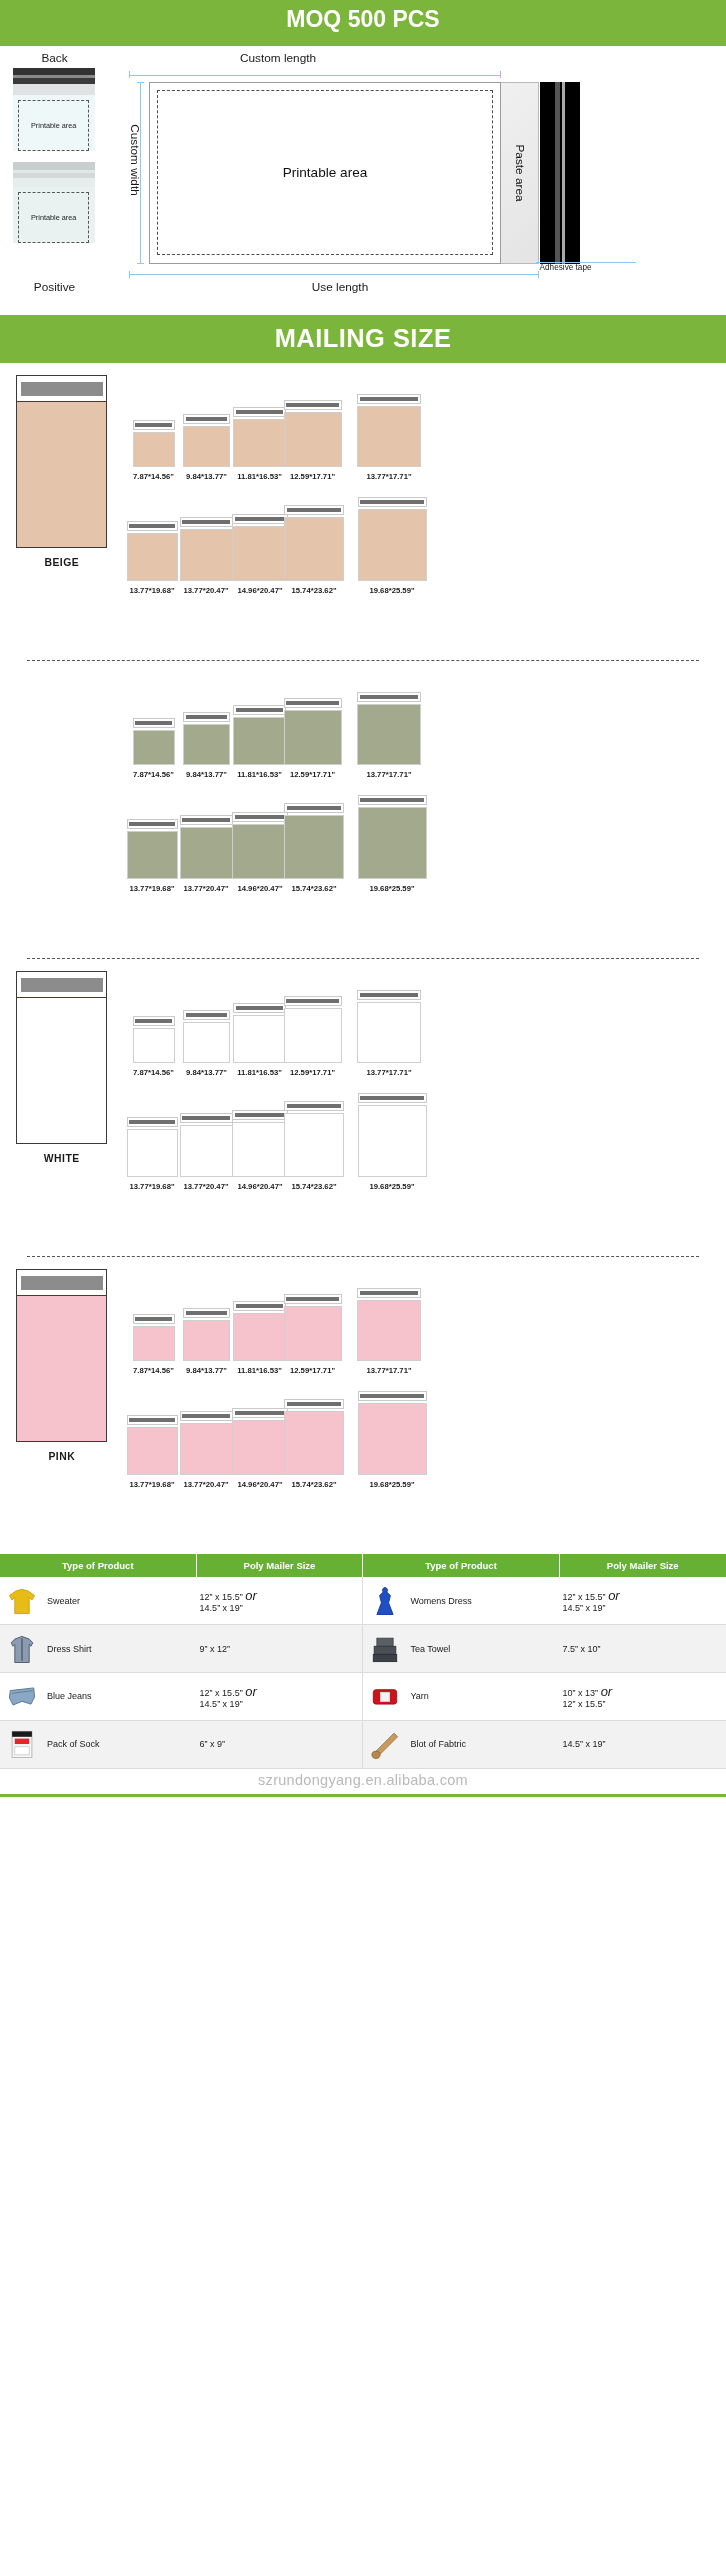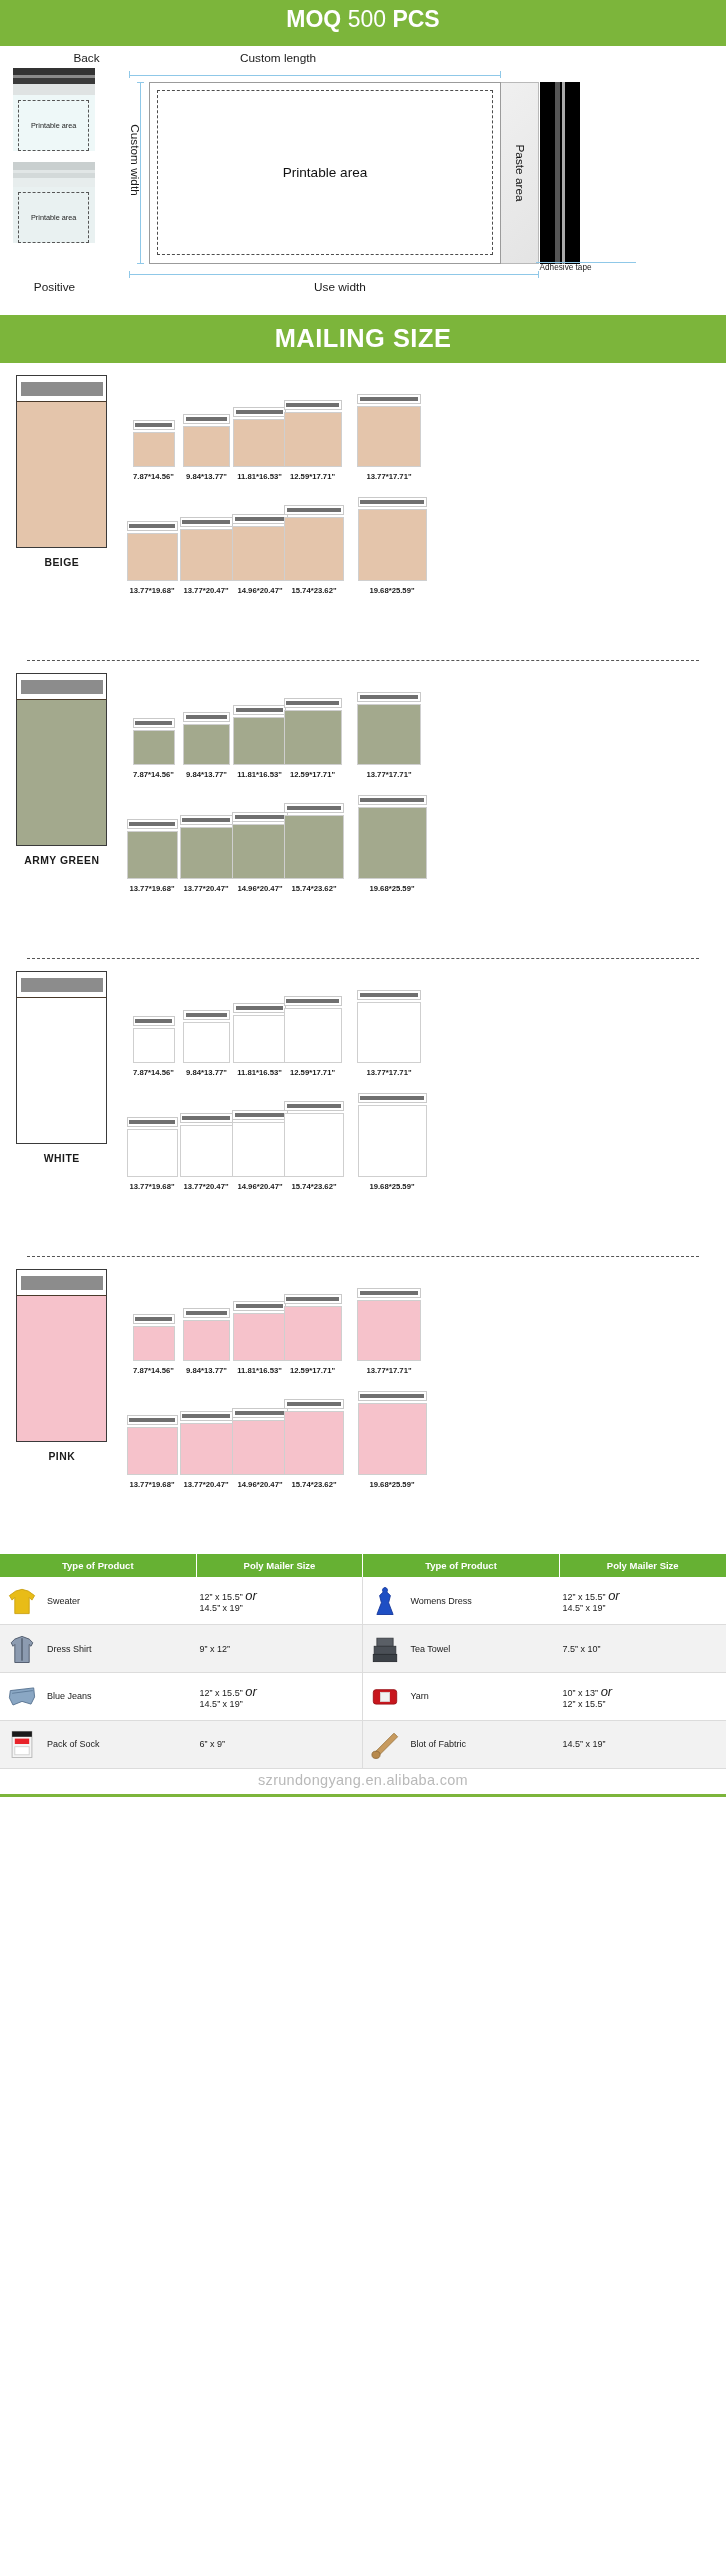--- a/index.html
+++ b/index.html
@@ -24,34 +24,34 @@
     line-height: 1.0;
     padding-top: 13.6px;
   }
   .banner-moq {
     font-size: 23px;
     font-weight: bold;
     line-height: 1.0;
     padding-top: 8.2px;
     padding-bottom: 14.5px;
   }
-  .banner-moq .num { font-weight: normal; }
+  .banner-moq .num { font-weight: bold; }
 
   
   .diagram {
     position: relative;
     height: 269px;
     background: #fff;
   }
 
   
   .left-col { position: absolute; left: 0; top: 0; width: 109px; }
   .lbl-back {
     position: absolute; left: 0; top: 5.4px; width: 109px;
-    text-align: center; font-size: 11.8px; margin-left: 32px;
+    text-align: center; font-size: 11.8px;
   }
   .lbl-positive {
     position: absolute; left: 0; top: 234px; width: 109px;
     text-align: center; font-size: 11.8px;
   }
 
   .mini-bag { position: absolute; left: 12.7px; width: 82px; }
   .mini-bag .strip-dark { height: 7.3px; background: #333; }
   .mini-bag .strip-mid  { height: 2.7px; background: #8a8a8a; }
   .mini-bag .strip-dark2{ height: 6.4px; background: #3a3a3a; }
@@ -265,21 +265,21 @@
       <div class="paste-area">
         <span>Paste area</span>
       </div>
 
       <div class="tape">
         <div class="t1"></div>
         <div class="t2"></div>
       </div>
 
       <div class="dim-bottom"></div>
-      <div class="lbl-use-length">Use width</div>
+      <div class="lbl-use-length">Use length</div>
       <div class="lbl-adhesive">Adhesive tape</div>
     </div>
   </div>
 
   <div class="size-banner">MAILING SIZE</div>
 
   <div id="color-blocks">
       <div class="color-block">
         <div class="hero">
           <div class="cap">
@@ -398,27 +398,20 @@
                   <div class="lbar"></div>
                 </div>
               </div>
               <div class="cap-txt">19.68*25.59"</div>
             </div>
           </div>
         </div>
       </div>
       <div class="divider"></div>
       <div class="color-block">
-        <div class="hero">
-          <div class="cap">
-            <div class="bar"></div>
-          </div>
-          <div class="bodyblk" style="background:#a3a98d"></div>
-          <div class="name">ARMY GREEN</div>
-        </div>
         <div class="bag-row" style="left: 127px; top: 18px; height: 100px;">
           <div style="width: 53px; display: flex; justify-content: center;">
             <div class="bag">
               <div class="pic" style="width: 42px; height: 47px;">
                 <div class="fill" style="background: rgb(163, 169, 141); height: 35px; margin-top: 11.8px;"></div>
                 <div class="lid" style="height: 10px;">
                   <div class="lbar"></div>
                 </div>
               </div>
               <div class="cap-txt">7.87*14.56"</div>

